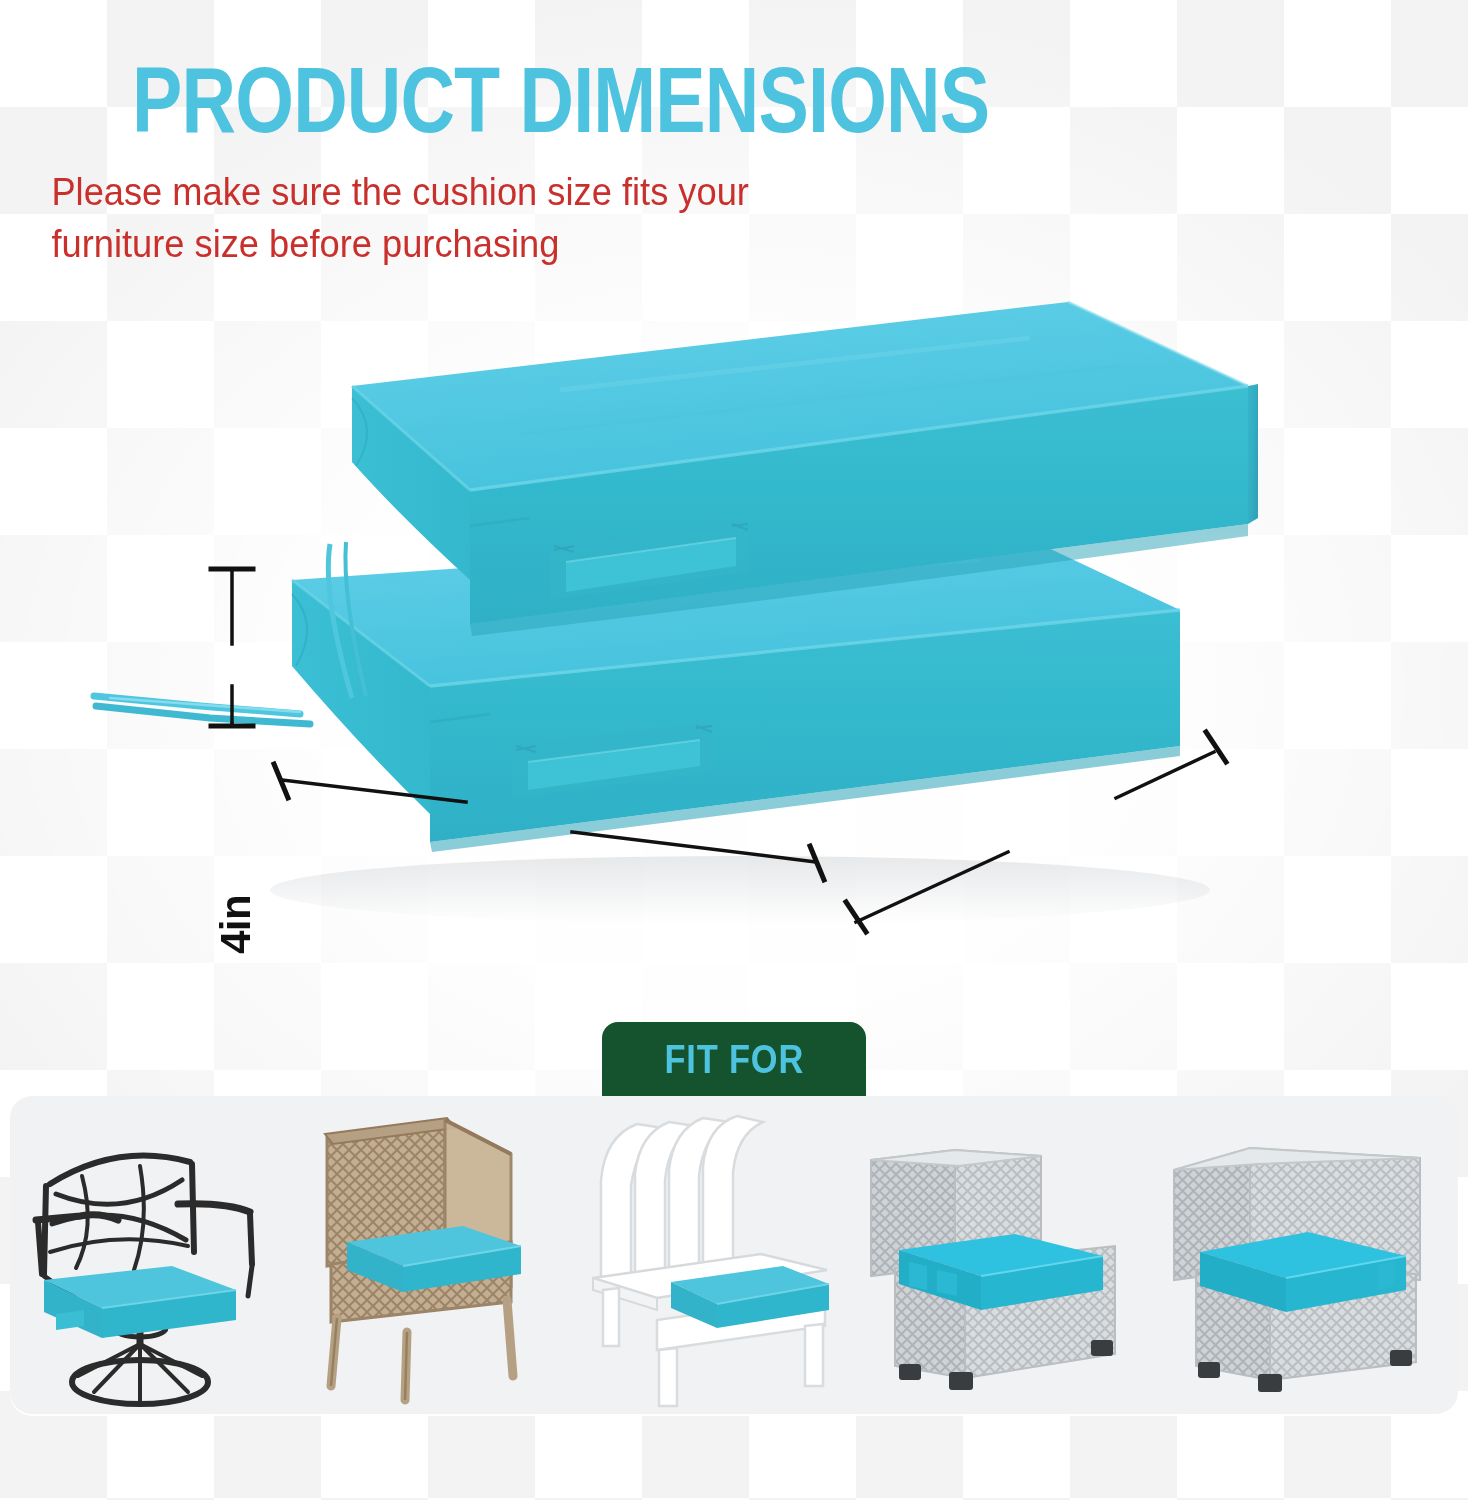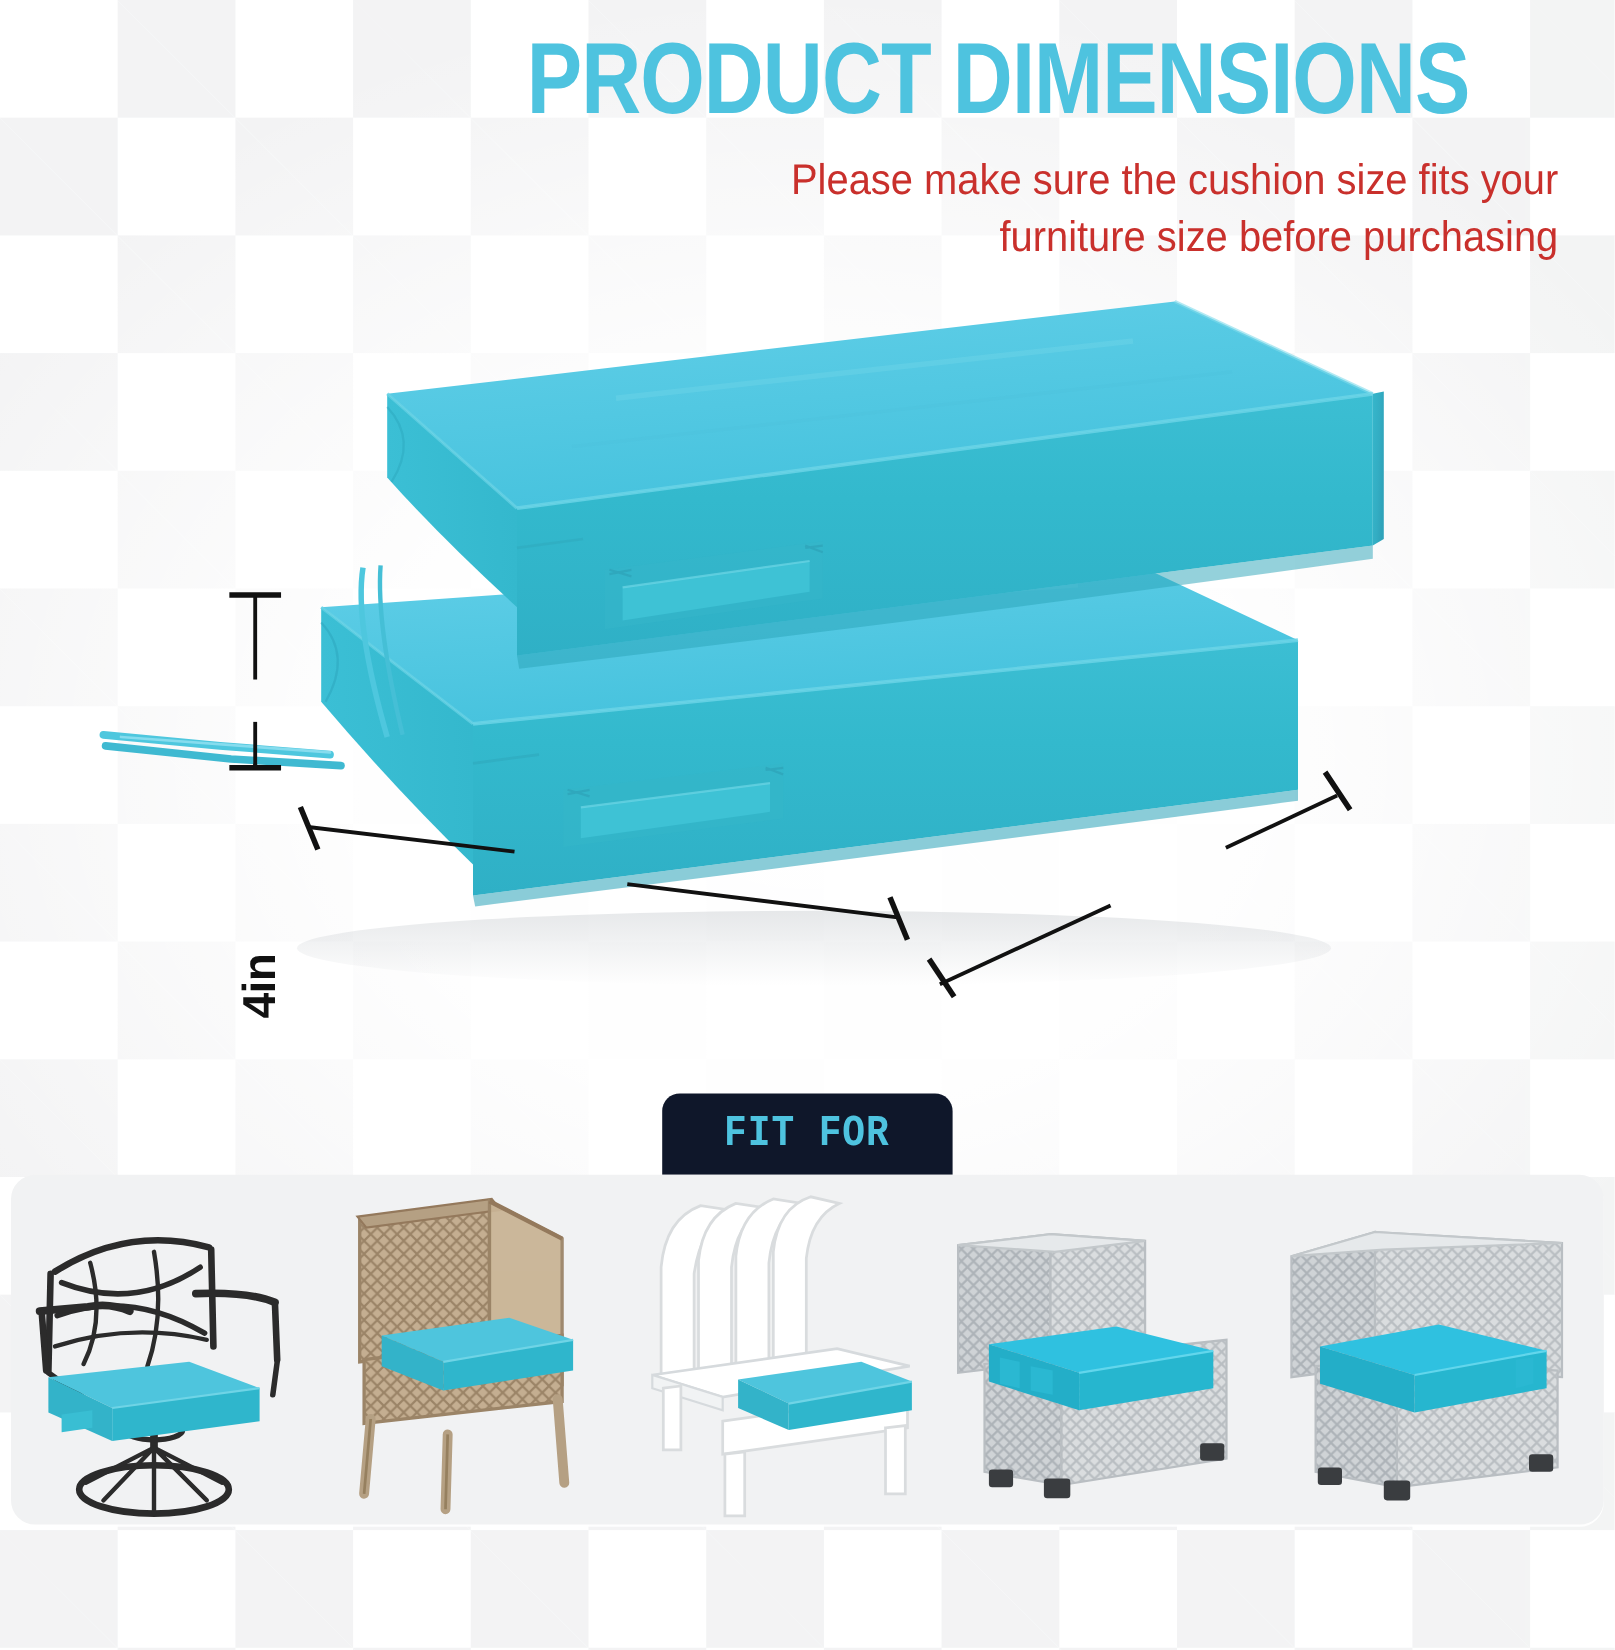--- a/index.html
+++ b/index.html
@@ -25,21 +25,21 @@
   }
   #bg-wash{
     position:absolute; inset:0;
     background:radial-gradient(ellipse 900px 700px at 50% 46%, rgba(255,255,255,.98) 0%, rgba(255,255,255,.92) 45%, rgba(255,255,255,.45) 75%, rgba(255,255,255,0) 100%);
     z-index:1;
   }
 
   #page{ position:relative; z-index:2; width:1468px; height:1500px; }
 
   
-  #header{ padding-top:28px; text-align:right; }
+  #header{ padding-top:56px; text-align:left; }
   #title{
     color:#4ec3df;
     font-size:92px;
     line-height:.96;
     font-weight:bold;
     letter-spacing:-1px;
     transform:scaleX(.82);
     transform-origin:center;
     white-space:nowrap;
     font-family:"Liberation Sans", sans-serif;
@@ -71,23 +71,23 @@
   #dim-height-label{ left:212px; top:660px; transform:rotate(-90deg); transform-origin:left top; font-size:42px; }
   #dim-width-label { left:470px; top:866px; transform:rotate(6.5deg); font-size:42px; }
   #dim-depth-label { left:1014px; top:842px; transform:rotate(-27deg); font-size:42px; }
 
   
   #fitfor-wrap{ position:relative; width:1468px; margin-top:8px; }
   #fitfor-tab{
     position:absolute; left:50%; transform:translateX(-50%);
     top:0;
     width:264px; height:74px;
-    background:#0f172a;
+    background:#14532d;
     border-radius:16px 16px 0 0;
-    display:flex; align-items:center; justify-content:center;font-family:Liberation Mono, monospace;
+    display:flex; align-items:center; justify-content:center;
   }
   #fitfor-tab-label{
     color:#4ec3df;
     font-size:40px;
     font-weight:bold;
     letter-spacing:1px;
     transform:scaleX(.86);
   }
   #fitfor-panel{
     position:absolute; top:74px; left:10px;

